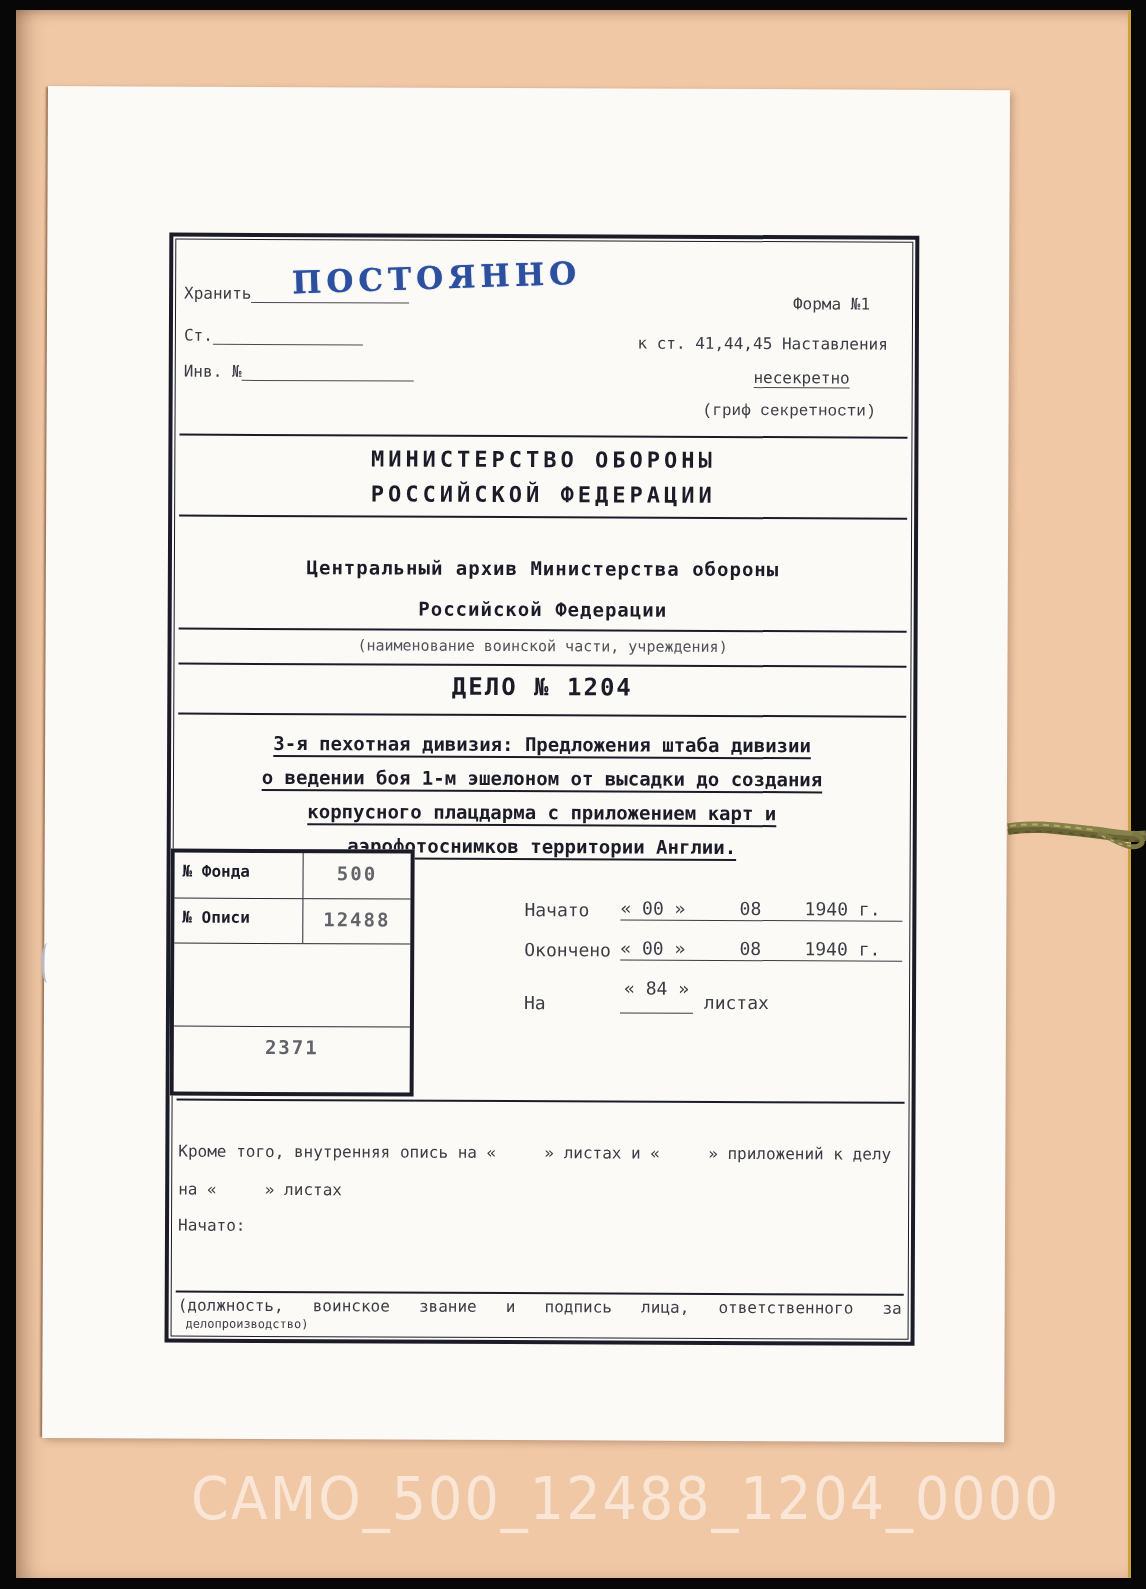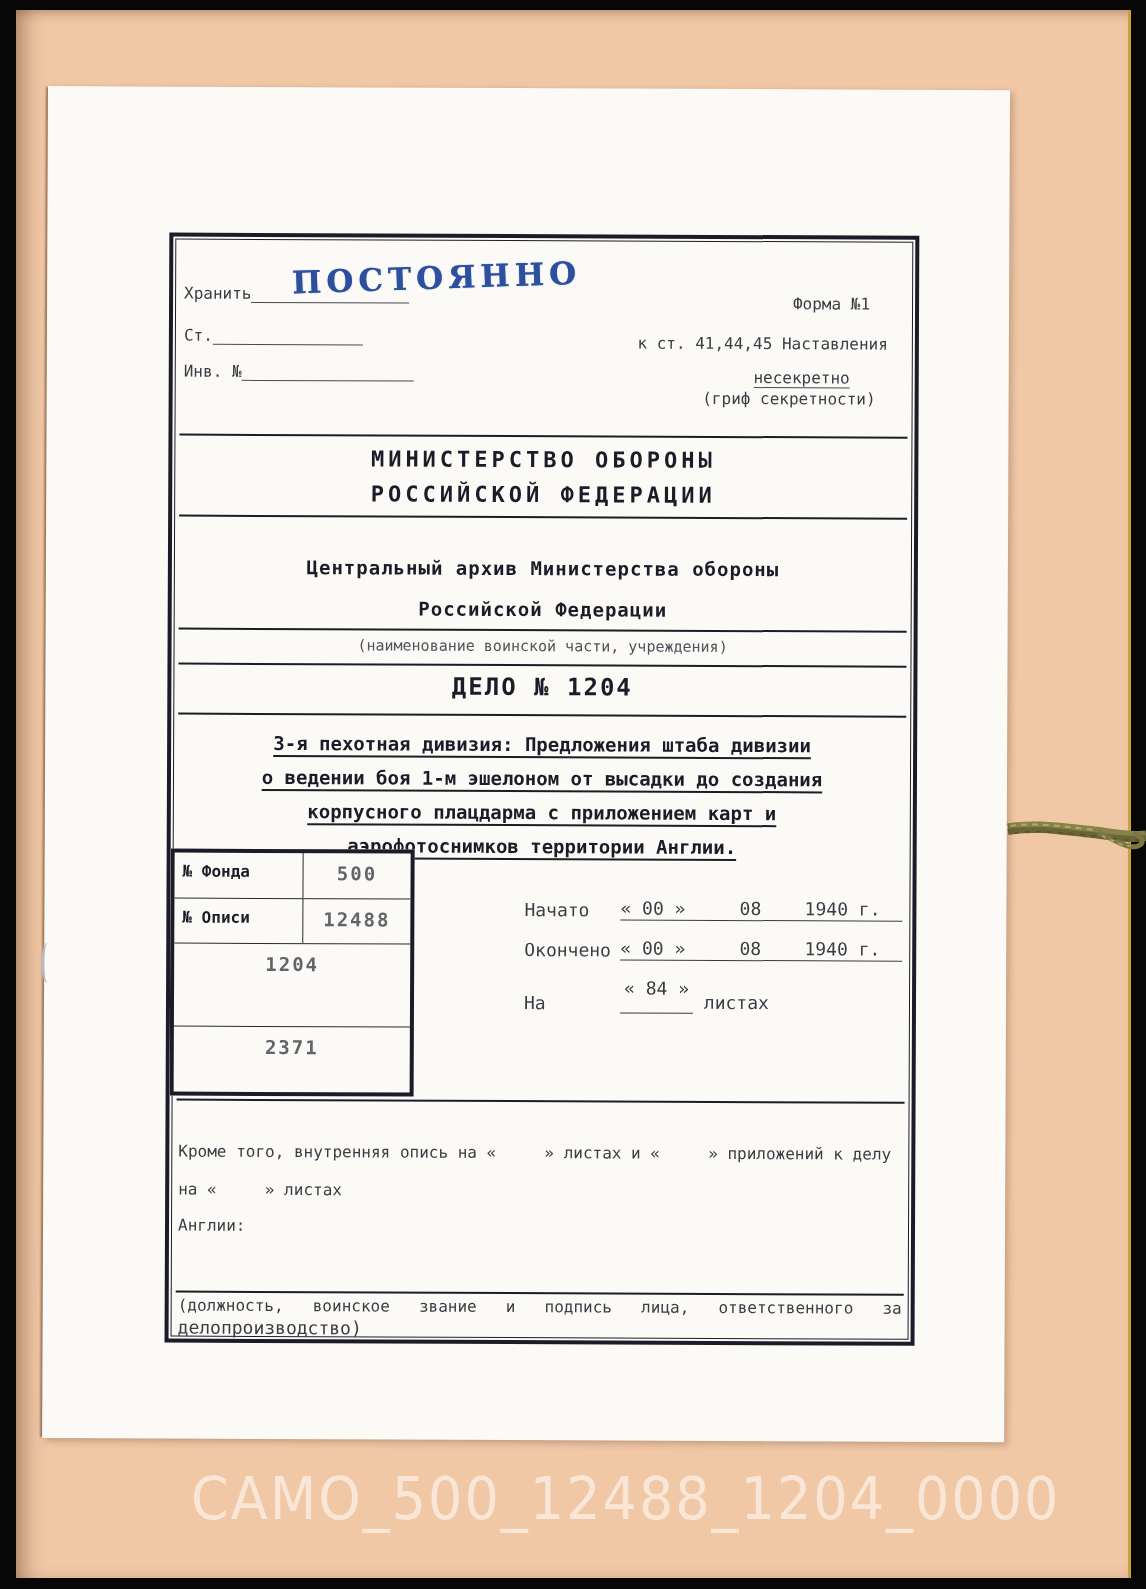--- a/index.html
+++ b/index.html
@@ -82,21 +82,21 @@
   .date-row .dl{flex:0 0 96px;white-space:pre;}
   .date-row .dv{flex:1;border-bottom:1.5px solid #3a3a42;white-space:pre;padding-bottom:1px;}
   .date-row .dv2{white-space:pre;border-bottom:1.5px solid #3a3a42;padding:0 4px 14px 4px;}
   .date-row .ds{white-space:pre;padding-bottom:1px;}
   
   .note{position:absolute;left:2px;white-space:pre;font-size:16px;}
   .footer1{
     position:absolute;left:2px;right:2px;font-size:16px;
     text-align:justify;text-align-last:justify;white-space:normal;
   }
-  .footer2{position:absolute;left:2px;font-size:18px;}
+  .footer2{position:absolute;left:10px;font-size:12px;}
 </style>
 </head>
 <body>
 
 <div class="canvas">
 
   <div class="folder">
     <div class="watermark">CAMO_500_12488_1204_0000</div>
   </div>
 
@@ -126,21 +126,21 @@
           <span class="fill-line" style="width:150px;"></span>
         </div>
         <div class="fill-row" style="left:4px;top:118px;">
           <span class="lbl">Инв. №</span>
           <span class="fill-line" style="width:172px;"></span>
         </div>
 
         <div class="form-line" style="right:38px;top:48px;">Форма №1</div>
         <div class="form-line" style="right:20px;top:88px;">к ст. 41,44,45 Наставления</div>
         <div class="form-line u" style="right:58px;top:122px;">несекретно</div>
-        <div class="form-line" style="right:32px;top:143px;">(гриф секретности)</div>
+        <div class="form-line" style="right:32px;top:156px;font-family:Liberation Mono, monospace;">(гриф секретности)</div>
 
         <div class="hr" style="top:190px;"></div>
 
         <div class="c ministry" style="top:202px;">МИНИСТЕРСТВО ОБОРОНЫ</div>
         <div class="c ministry" style="top:237px;">РОССИЙСКОЙ ФЕДЕРАЦИИ</div>
 
         <div class="hr" style="top:271px;"></div>
 
         <div class="c archive" style="top:312px;">Центральный архив Министерства обороны</div>
         <div class="c archive" style="top:353px;">Российской Федерации</div>
@@ -163,21 +163,20 @@
         <div class="idtable">
           <div class="idrow h45">
             <div class="k">№ Фонда</div>
             <div class="v">500</div>
           </div>
           <div class="idrow h44">
             <div class="k">№ Описи</div>
             <div class="v">12488</div>
           </div>
           <div class="idrow h82">
-            <div class="v">1204</div>
           </div>
           <div class="idrow h65">
             <div class="v">2371</div>
           </div>
         </div>
 
         <div class="date-row" style="top:652px;">
           <span class="dl">Начато</span>
           <span class="dv">« 00 »     08    1940 г.</span>
         </div>
@@ -188,21 +187,21 @@
         <div class="date-row" style="top:732px;">
           <span class="dl">На</span>
           <span class="dv2">« 84 »</span>
           <span class="ds"> листах</span>
         </div>
 
         <div class="hr" style="top:855px;"></div>
 
         <div class="note" style="top:898px;">Кроме того, внутренняя опись на «     » листах и «     » приложений к делу</div>
         <div class="note" style="top:936px;">на «     » листах</div>
-        <div class="note" style="top:972px;">Англии:</div>
+        <div class="note" style="top:972px;">Начато:</div>
 
         <div class="hr thin" style="top:1047px;"></div>
         <div class="footer1" style="top:1052px;">(должность, воинское звание и подпись лица, ответственного за</div>
         <div class="footer2" style="top:1073px;">делопроизводство)</div>
 
       </div>
     </div>
   </div>
 </div>
 

